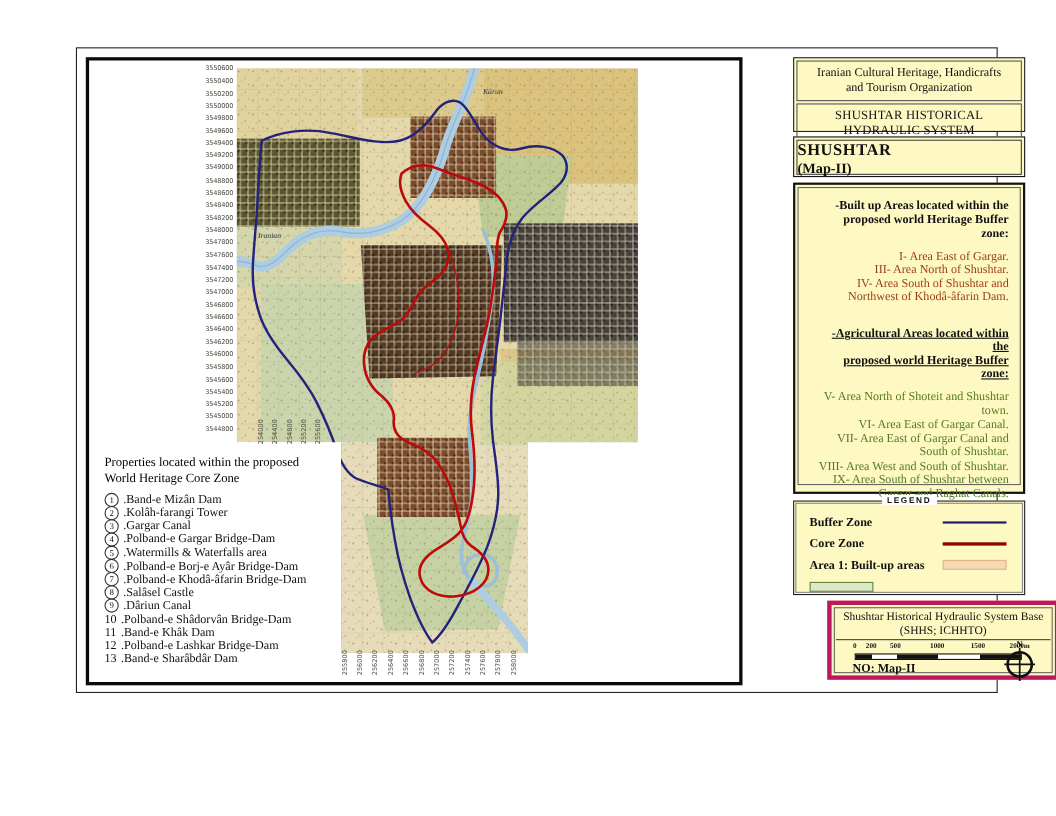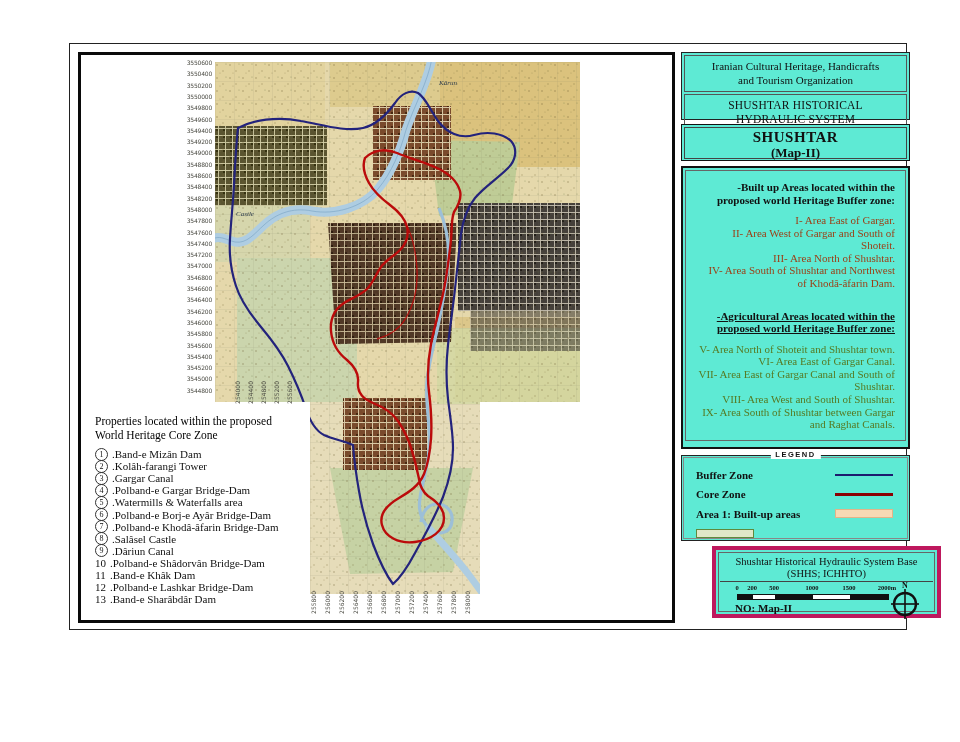--- a/index.html
+++ b/index.html
@@ -31,27 +31,27 @@
   .props ul{list-style:none;margin:6px 0 0 0;padding:0;}
   .props li{display:flex;align-items:center;height:12.1px;white-space:nowrap;
       font:11px "Liberation Serif",serif;}
   .props .num{display:inline-flex;align-items:center;justify-content:center;
       width:11px;height:11px;border:1px solid #333;border-radius:50%;
       font:8px "Liberation Serif",serif;margin-right:3px;flex:none;}
   .props li.no-ring .num{border:none;width:auto;min-width:11px;font:11px "Liberation Serif",serif;}
   .props .plabel{margin-left:1px;}
 
   
-  .rbox{position:absolute;left:681px;width:229px;box-sizing:border-box;background:#5eead4;}
+  .rbox{position:absolute;left:721px;width:211px;box-sizing:border-box;background:#fef9c3;}
   .hdr{top:52px;height:68px;border:1.5px solid #222;}
   .hdr .cell{margin:2px;border:1px solid #555;text-align:center;
       font:11px "Liberation Serif",serif;line-height:13.5px;padding:4px 6px;}
   .hdr .cell.sys{font-size:11.5px;letter-spacing:0.2px;}
   .titlebox{top:124px;height:37px;border:1.5px solid #111;}
-  .titlebox .inner{margin:2px;border:1px solid #444;height:29px;text-align:center;padding-top:1px;}
+  .titlebox .inner{margin:2px;border:1px solid #444;height:29px;text-align:left;padding-top:1px;}
   .titlebox .t1{font:bold 15px "Liberation Serif",serif;letter-spacing:0.5px;}
   .titlebox .t2{font:bold 13px "Liberation Serif",serif;line-height:13px;}
   .descbox{top:166px;height:283px;border:2px solid #111;}
   .descbox .inner{margin:2px;border:1px solid #666;height:271px;box-sizing:border-box;
       padding:10px 10px 0 12px;text-align:right;}
   .descbox .dttl{font:bold 11px "Liberation Serif",serif;line-height:12.5px;padding-left:6px;}
   .descbox .ditems{margin-top:8px;font:11px "Liberation Serif",serif;line-height:12.6px;}
   .descbox .ditems.builtup{color:#9c3f16;}
   .descbox .ditems.agri{color:#567a22;}
   .descbox .dttl.second{margin-top:20px;text-decoration:underline;}
@@ -217,21 +217,21 @@
       <span class="gl" style="left: 140px;">257800</span>
       <span class="gl" style="left: 154px;">258000</span>
     </div>
 
   <div id="markers">
     
   </div>
   <div id="riverlabels" style="position:absolute;left:215px;top:62px;width:365px;height:563px;pointer-events:none;">
 
   <span class="map-label" style="left: 233px; top: 21px;">Kârun</span>
-      <span class="map-label" style="left: 30px; top: 152px;">Castle</span>
+      <span class="map-label" style="left: 30px; top: 152px;">Iranian</span>
     </div>
 
   <div class="props">
     <div class="ttl">
       <div>Properties located within the proposed</div>
       <div>World Heritage Core Zone</div>
     </div>
     <ul>
 
         <li>
@@ -321,21 +321,20 @@
 
   <div class="rbox descbox">
     <div class="inner">
       <div class="dttl">
         <div>-Built up Areas located within the</div>
         <div>proposed world Heritage Buffer zone:</div>
       </div>
       <div class="ditems builtup">
 
       <div>I- Area East of Gargar.</div>
-          <div>II- Area West of Gargar and South of Shoteit.</div>
           <div>III- Area North of Shushtar.</div>
           <div>IV- Area South of Shushtar and Northwest of Khodâ-âfarin Dam.</div>
         </div>
       <div class="dttl second">
         <div>-Agricultural Areas located within the</div>
         <div>proposed world Heritage Buffer zone:</div>
       </div>
       <div class="ditems agri">
 
       <div>V- Area North of Shoteit and Shushtar town.</div>

